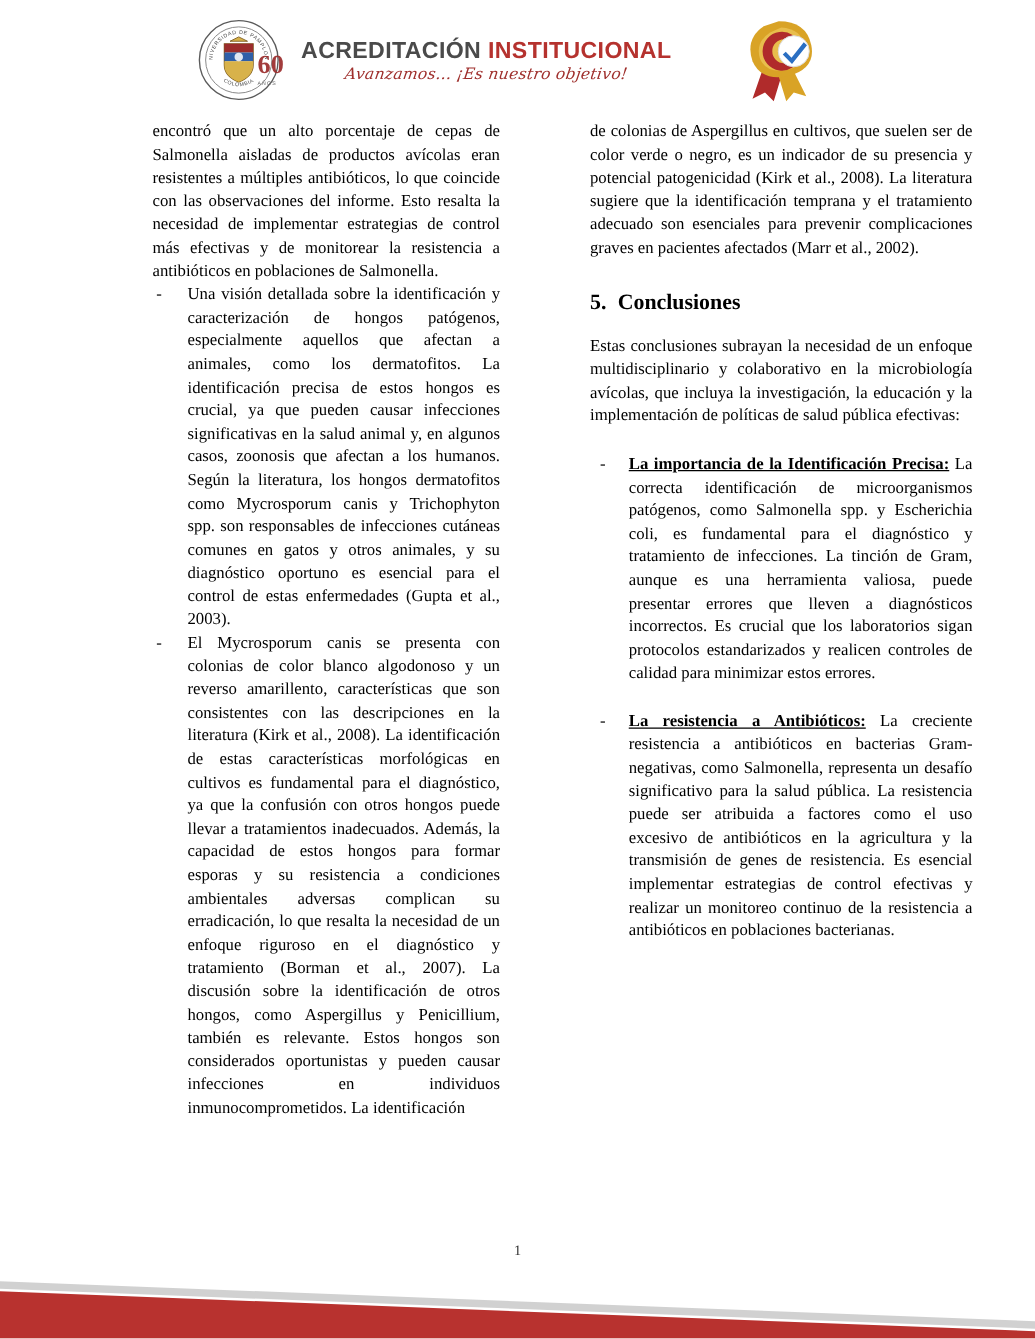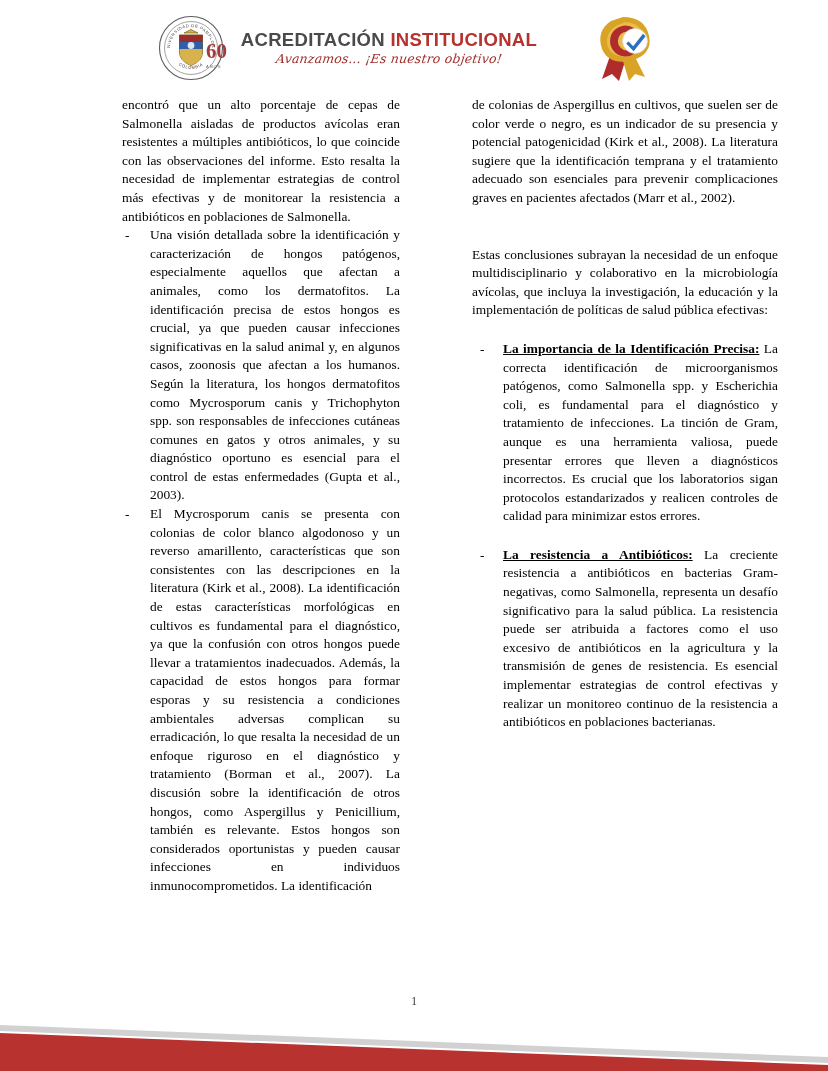--- a/index.html
+++ b/index.html
@@ -233,20 +233,23 @@
     </div>
 
   </div>
 
   <div class="col col-right">
 
     <p class="para">de colonias de Aspergillus en cultivos, que suelen ser de color verde o negro, es un indicador de su presencia y potencial patogenicidad (Kirk et al., 2008). La literatura sugiere que la identificación temprana y el tratamiento adecuado son esenciales para prevenir complicaciones graves en pacientes afectados (Marr et al., 2002).</p>
 
     <div class="sp-22"></div>
 
+    <h2 class="section-title">
+      <span class="num">5.</span><span>Conclusiones</span>
+    </h2>
 
     <div class="sp-16"></div>
 
     <p class="para">Estas conclusiones subrayan la necesidad de un enfoque multidisciplinario y colaborativo en la microbiología avícolas, que incluya la investigación, la educación y la implementación de políticas de salud pública efectivas:</p>
 
     <div class="sp-20"></div>
 
     <div class="dash-item">
       <span class="dash">-</span>
       <span class="lead">La importancia de la Identificación Precisa:</span><span> La correcta identificación de microorganismos patógenos, como Salmonella spp. y Escherichia coli, es fundamental para el diagnóstico y tratamiento de infecciones. La tinción de Gram, aunque es una herramienta valiosa, puede presentar errores que lleven a diagnósticos incorrectos. Es crucial que los laboratorios sigan protocolos estandarizados y realicen controles de calidad para minimizar estos errores.</span>

